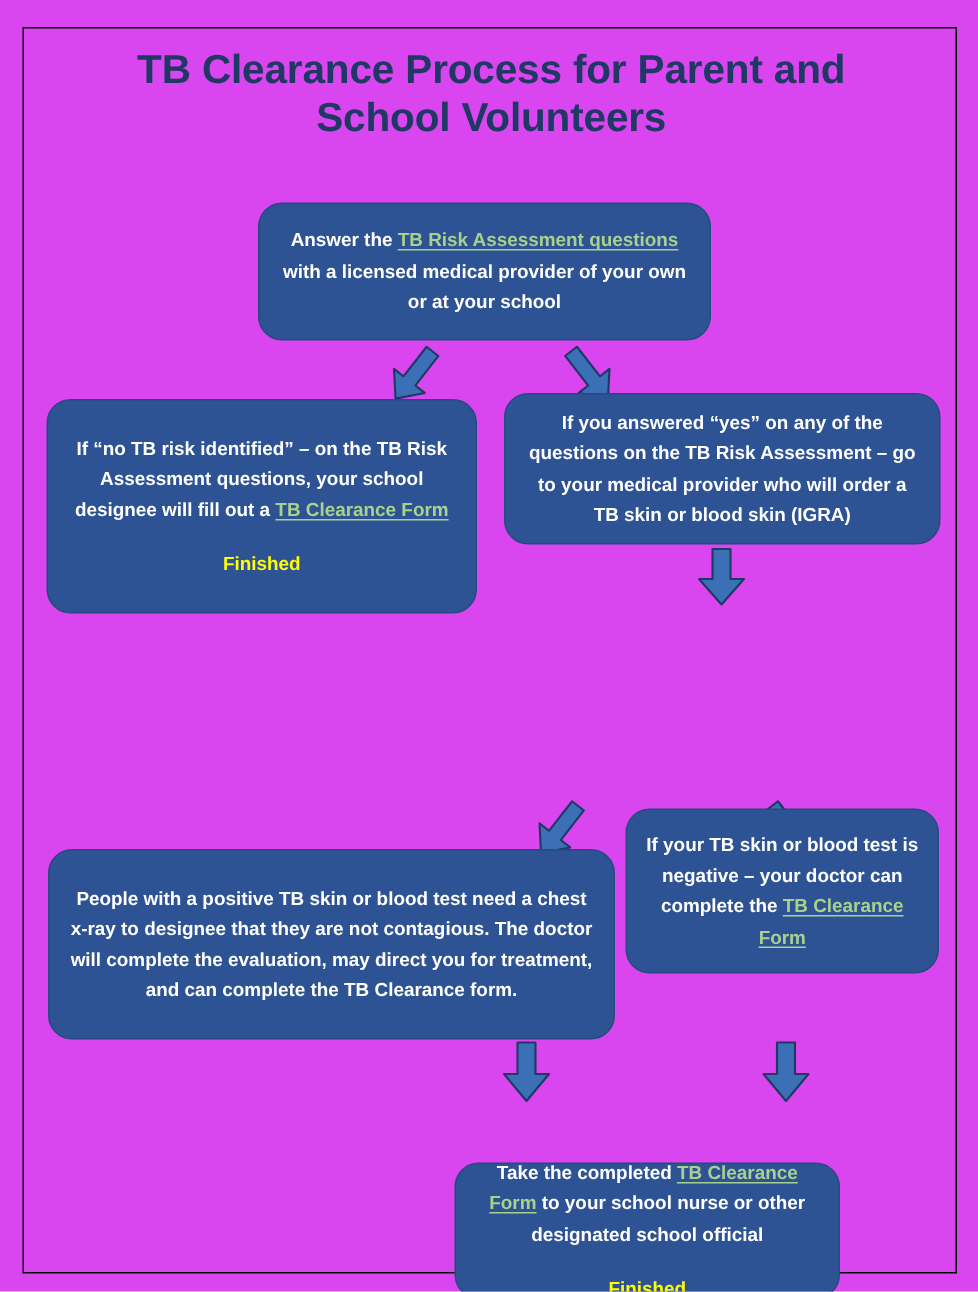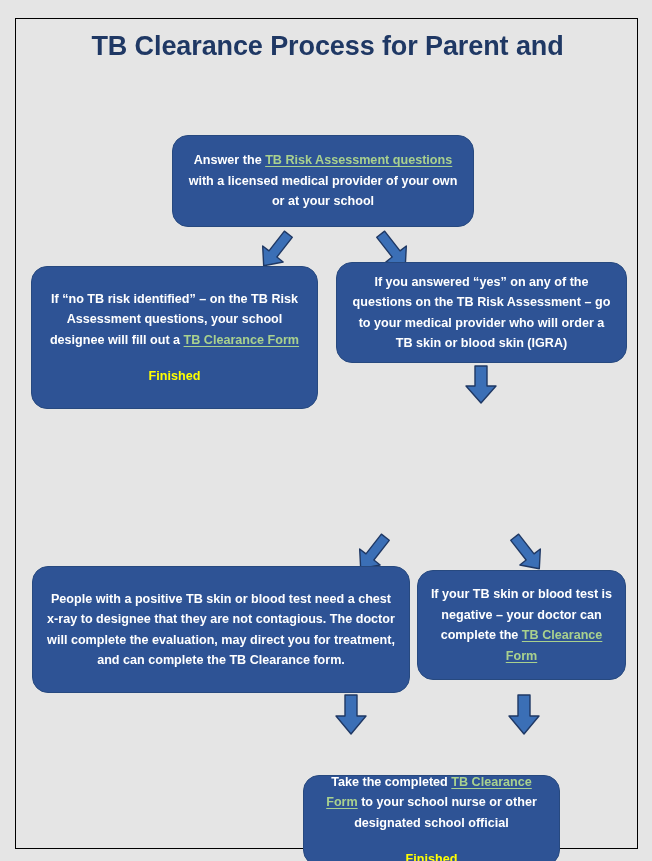--- a/index.html
+++ b/index.html
@@ -11,21 +11,21 @@
     width: 652px;
     height: 861px;
     overflow: hidden;
     font-family: "Liberation Sans", sans-serif;
   }
 
   #page {
     position: relative;
     width: 652px;
     height: 861px;
-    background: #e5e5e5;
+    background: #d946ef;
   }
 
   
   #page-border {
     position: absolute;
     left: 15px;
     top: 18px;
     width: 623px;
     height: 831px;
     border: 1px solid #000000;
@@ -77,38 +77,39 @@
     display: block;
     margin-top: 16px;
   }
 
   
   #node-start      { left: 172px; top: 135px;  width: 302px; height: 92px; }
   #node-norisk     { left: 31px;  top: 266px;  width: 287px; height: 143px; }
   #node-yes        { left: 336px; top: 262px;  width: 291px; height: 101px; }
   #node-noprovider { left: 346px; top: 404px;  width: 281px; height: 126px; }
   #node-positive   { left: 32px;  top: 566px;  width: 378px; height: 127px; }
-  #node-negative   { left: 417px; top: 570px;  width: 209px; height: 110px; }
+  #node-negative   { left: 417px; top: 539px;  width: 209px; height: 110px; }
   #node-final      { left: 303px; top: 775px;  width: 257px; height: 91px; }
 
   
   .arrow {
     position: absolute;
   }
   .arrow svg { display: block; }
 </style>
 </head>
 <body>
 
 <div id="page">
 
   <div id="page-border"></div>
 
   <div id="title">
     <div>TB Clearance Process for Parent and</div>
+    <div>School Volunteers</div>
   </div>
 
   <div class="node" id="node-start">
     <p><span>Answer the </span><span class="lnk">TB Risk Assessment questions</span><span> with a licensed medical provider of your own or at your school</span></p>
   </div>
 
   <div class="arrow" id="arr-1" style="left:254px; top:228px;">
     <svg width="44" height="44" viewBox="0 0 44 44">
       <g transform="rotate(38 22 22)">
         <path d="M17 2 L27 2 L27 27 L35 27 L22 42 L9 27 L17 27 Z" fill="#3B6FB6" stroke="#1F3864" stroke-width="1.4" stroke-linejoin="round"></path>

